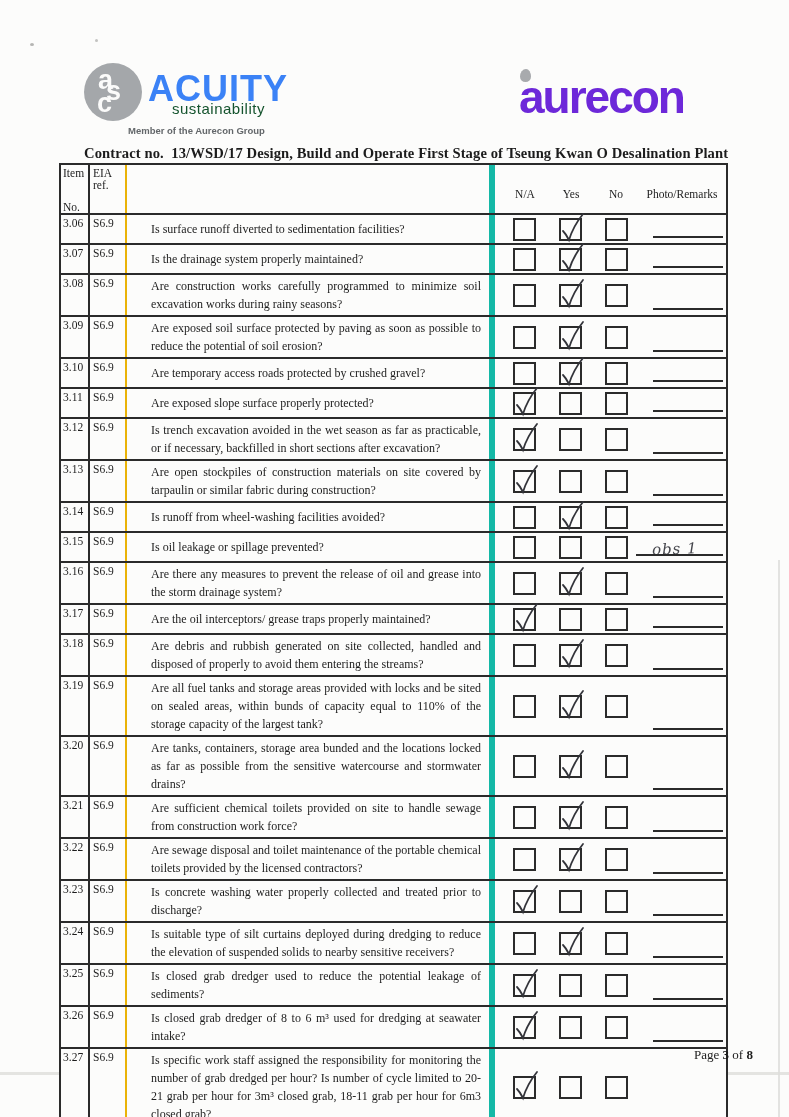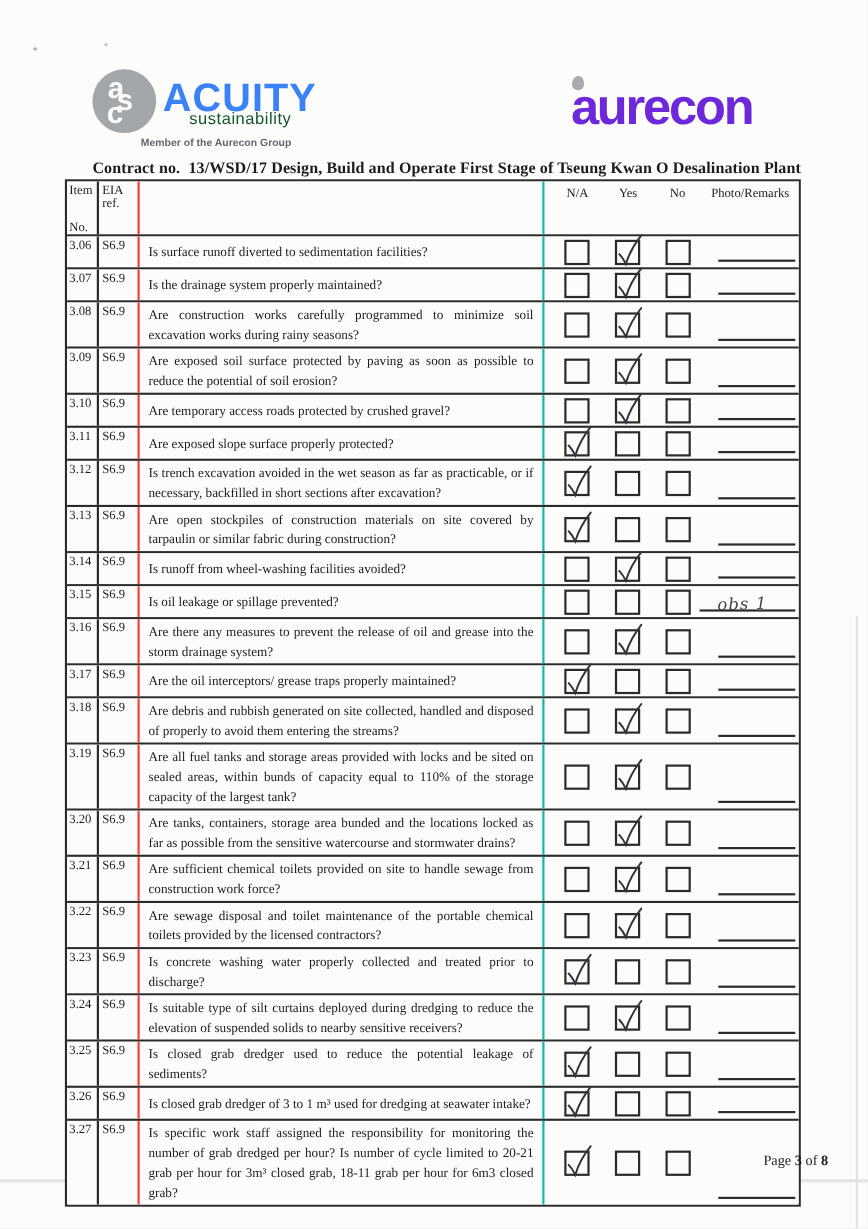--- a/index.html
+++ b/index.html
@@ -33,25 +33,25 @@
     border-radius:55% 45% 50% 50% / 60% 60% 42% 42%;}
   
   .doc-title{position:absolute;left:84px;top:145px;width:660px;font-weight:bold;font-size:14.6px;
     white-space:pre-wrap;letter-spacing:.1px;}
   
   .tbl{position:absolute;left:59px;top:163px;width:669px;border:2px solid #2b2b2b;box-sizing:border-box;}
   .trow{display:flex;border-bottom:2px solid #2b2b2b;box-sizing:border-box;min-height:30px;background:#fcfcfb;}
   .trow:last-child{border-bottom:none;}
   .cell{box-sizing:border-box;}
   .c-item{width:29px;border-right:2px solid #2b2b2b;font-size:11.5px;padding:2px 1px 0 2px;}
-  .c-eia{width:37px;border-right:2px solid #ef4444;font-size:11.5px;padding:2px 1px 0 3px;}
-  .c-q{flex:1;border-right:2px solid #14b8a6;display:flex;align-items:center;padding:2px 8px;}
+  .c-eia{width:37px;border-right:2px solid #eab308;font-size:11.5px;padding:2px 1px 0 3px;}
+  .c-q{flex:1;border-right:6px solid #14b8a6;display:flex;align-items:center;padding:2px 8px;margin-left:16px;}
   .qtext{font-size:12px;line-height:18px;text-align:justify;width:100%;}
   .c-checks{width:231px;position:relative;display:flex;align-items:center;}
-  .head .c-checks{display:block;}
+  .head .c-checks{display:block;margin-top:18px;}
   .thead{min-height:37px;}
   .thead .c-item span,.thead .c-eia span{display:block;}
   .hline2{margin-top:22px;}
   .hl{position:absolute;top:5px;font-size:11.5px;text-align:center;color:#1c1c1c;}
   .hl-na{left:9px;width:42px;}
   .hl-yes{left:55px;width:42px;}
   .hl-no{left:100px;width:42px;font-family:Liberation Serif, serif;}
   .hl-pr{left:143px;width:88px;}
   .box{position:relative;display:inline-block;width:23px;height:23px;border:2.5px solid #2b2b2b;
     background:#fcfcfb;box-sizing:border-box;}
@@ -570,21 +570,21 @@
       </span>
       <span class="remark-hw"></span>
       <span class="remark-line"></span>
     </div>
   </div>
 
   <div class="trow">
     <div class="cell c-item"><span>3.26</span></div>
     <div class="cell c-eia"><span>S6.9</span></div>
     <div class="cell c-q">
-            <span class="qtext">Is closed grab dredger of 3 to 1 m³ used for dredging at seawater intake?</span>
+            <span class="qtext">Is closed grab dredger of 8 to 6 m³ used for dredging at seawater intake?</span>
           </div>
     <div class="cell c-checks">
       <span class="box box-na checked">
         <svg class="check" viewBox="0 0 26 34">
                 <path d="M4 20 C7 23 9 27 10 29 C13 19 20 8 24 3"></path>
               </svg>
       </span>
       <span class="box box-yes">
         
       </span>

